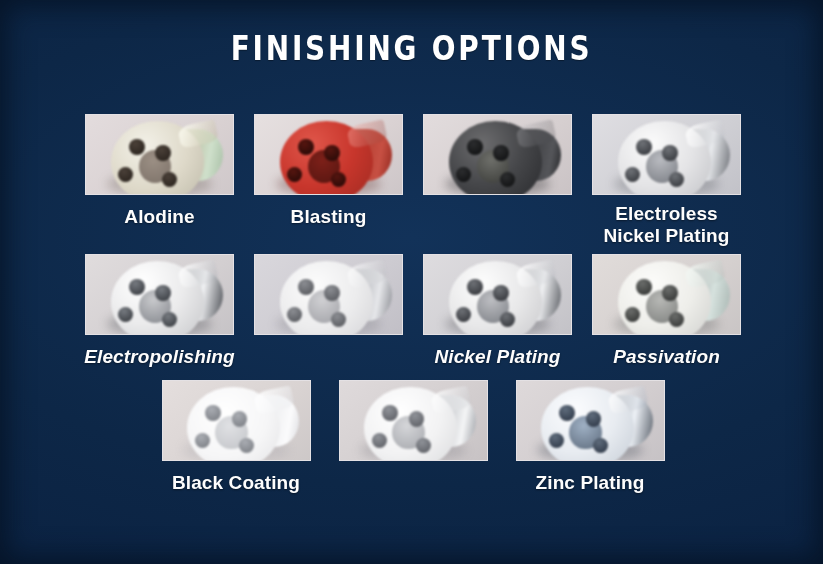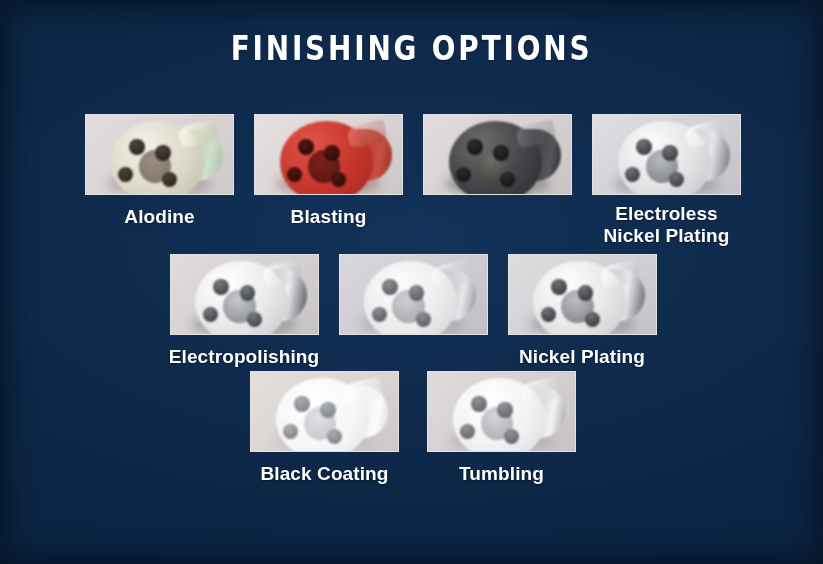--- a/index.html
+++ b/index.html
@@ -63,21 +63,21 @@
   .row {
     display: flex;
     justify-content: center;
     align-items: flex-start;
   }
 
   .row-1, .row-2 { gap: 20px; }
   .row-3 { gap: 28px; }
 
   .row-1 { margin-bottom: 7px; }
-  .row-2 { margin-bottom: 3px; }
+  .row-2 { margin-bottom: 12px; font-style: italic; }
 
   .card {
     width: 149px;
     display: flex;
     flex-direction: column;
     align-items: center;
   }
 
   .thumb {
     position: relative;
@@ -413,20 +413,39 @@
                 <div class="hole h1"></div>
                 <div class="hole h2"></div>
                 <div class="hole h3"></div>
                 <div class="hole h4"></div>
                 <div class="glint"></div>
               </div>
             </div>
           </div>
           <div class="card-label">Nickel Plating</div>
         </div>
+        <div class="card">
+          <div class="thumb f-passivation">
+            <div class="scene">
+              <div class="bg"></div>
+              <div class="blurlayer">
+                <div class="shadow"></div>
+                <div class="hub"></div>
+                <div class="disc"></div>
+                <div class="bore"></div>
+                <div class="hole h1"></div>
+                <div class="hole h2"></div>
+                <div class="hole h3"></div>
+                <div class="hole h4"></div>
+                <div class="glint"></div>
+              </div>
+            </div>
+          </div>
+          <div class="card-label">Passivation</div>
+        </div>
       </div>
     <div class="row row-3">
         <div class="card">
           <div class="thumb f-powder">
             <div class="scene">
               <div class="bg"></div>
               <div class="blurlayer">
                 <div class="shadow"></div>
                 <div class="hub"></div>
                 <div class="disc"></div>
@@ -451,18 +470,36 @@
                 <div class="disc"></div>
                 <div class="bore"></div>
                 <div class="hole h1"></div>
                 <div class="hole h2"></div>
                 <div class="hole h3"></div>
                 <div class="hole h4"></div>
                 <div class="glint"></div>
               </div>
             </div>
           </div>
-          <div class="card-label">Tumbling</div>
+        </div>
+        <div class="card">
+          <div class="thumb f-zinc">
+            <div class="scene">
+              <div class="bg"></div>
+              <div class="blurlayer">
+                <div class="shadow"></div>
+                <div class="hub"></div>
+                <div class="disc"></div>
+                <div class="bore"></div>
+                <div class="hole h1"></div>
+                <div class="hole h2"></div>
+                <div class="hole h3"></div>
+                <div class="hole h4"></div>
+                <div class="glint"></div>
+              </div>
+            </div>
+          </div>
+          <div class="card-label">Zinc Plating</div>
         </div>
       </div>
   </div>
 
 </div>
 
 </body></html>

